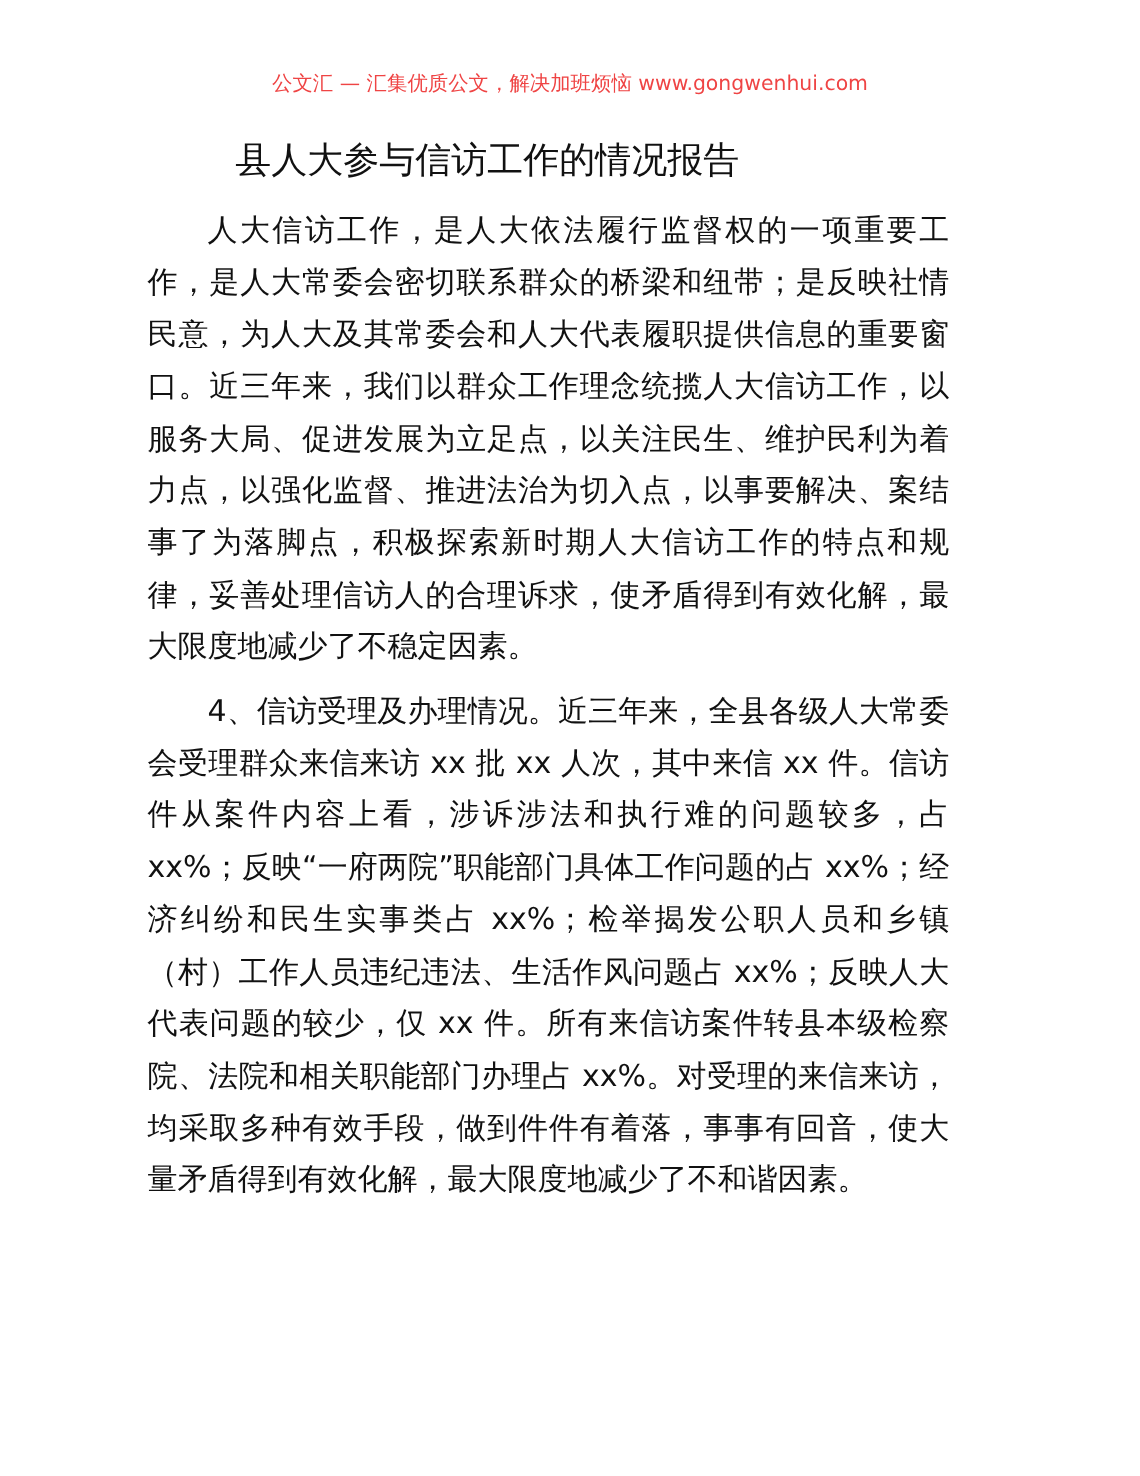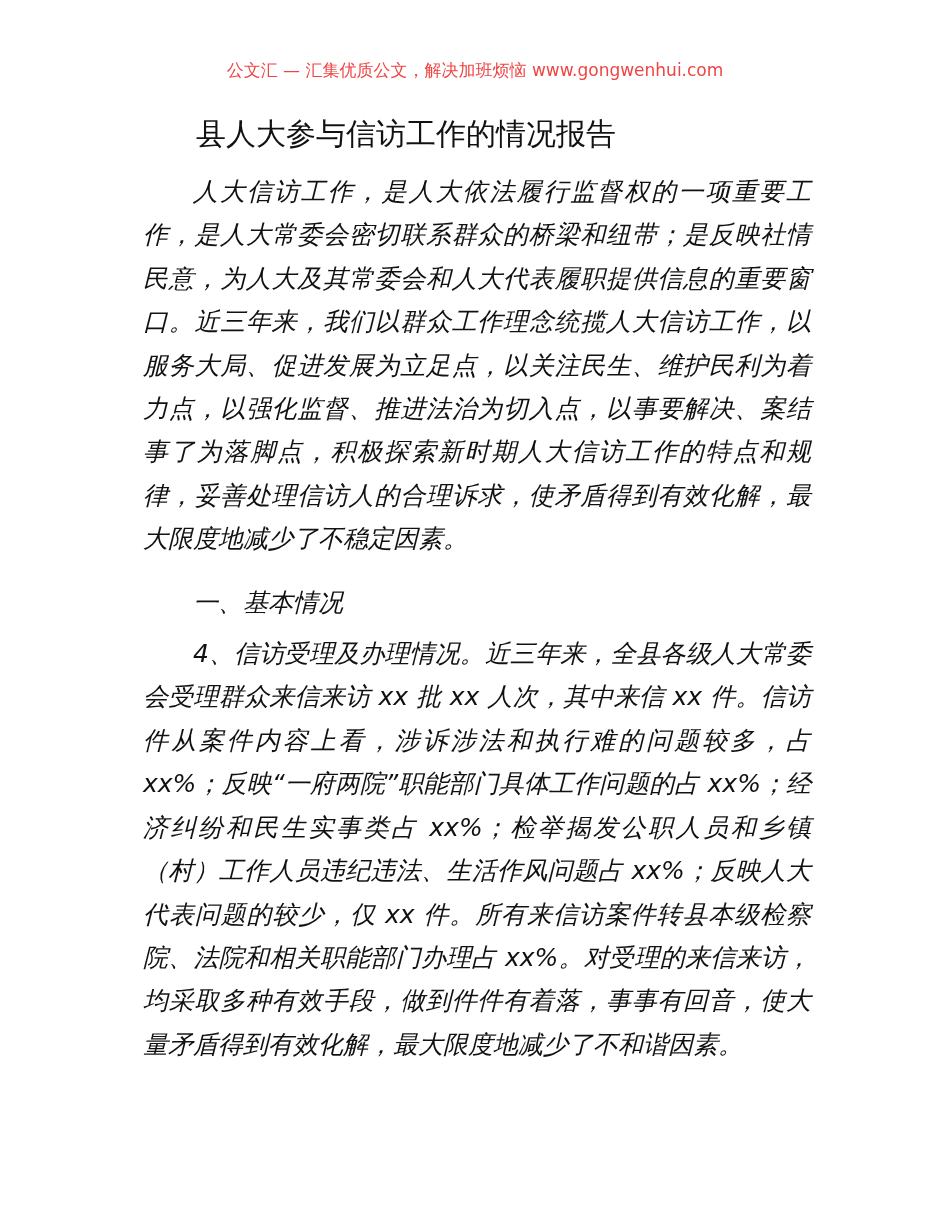--- a/index.html
+++ b/index.html
@@ -2,34 +2,33 @@
 <html><head>
   <meta charset="utf-8">
   <style>
     html, body { margin: 0; padding: 0; background: #ffffff; }
     body { width: 950px; height: 1230px; position: relative; overflow: hidden;
            font-family: "DejaVu Sans", "Liberation Sans", sans-serif; color: #111111; }
     .header { position: absolute; top: 58px; left: 0; width: 950px; text-align: center;
               font-size: 17px; line-height: 24px; color: #ef4444; letter-spacing: 0px; }
     .title { position: absolute; top: 112px; left: 0; width: 812px; text-align: center;
              font-size: 30px; line-height: 44px; color: #111111; }
-    .content { position: absolute; top: 170px; left: 143px; width: 668px; font-style: italic; }
+    .content { position: absolute; top: 170px; left: 123px; width: 668px; }
     .para { margin: 0; font-size: 25px; line-height: 43.4px; text-align: justify;
             text-align-last: left; }
     .indent { text-indent: 50px; }
     .heading { margin: 10px 0 8px 0; font-size: 25px; line-height: 43.4px; text-indent: 50px; }
     .gap { height: 10px; }
   </style>
 </head>
 <body>
 
 <div class="header">
   <span>公文汇 — 汇集优质公文，解决加班烦恼 www.gongwenhui.com</span>
 </div>
 
 <div class="title">县人大参与信访工作的情况报告</div>
 
 <div class="content">
   <p class="para indent">人大信访工作，是人大依法履行监督权的一项重要工作，是人大常委会密切联系群众的桥梁和纽带；是反映社情民意，为人大及其常委会和人大代表履职提供信息的重要窗口。近三年来，我们以群众工作理念统揽人大信访工作，以服务大局、促进发展为立足点，以关注民生、维护民利为着力点，以强化监督、推进法治为切入点，以事要解决、案结事了为落脚点，积极探索新时期人大信访工作的特点和规律，妥善处理信访人的合理诉求，使矛盾得到有效化解，最大限度地减少了不稳定因素。</p>
   <div class="gap"></div>
-  <p class="heading">一、基本情况</p>
   <p class="para indent">4、信访受理及办理情况。近三年来，全县各级人大常委会受理群众来信来访 xx 批 xx 人次，其中来信 xx 件。信访件从案件内容上看，涉诉涉法和执行难的问题较多，占 xx%；反映“一府两院”职能部门具体工作问题的占 xx%；经济纠纷和民生实事类占 xx%；检举揭发公职人员和乡镇（村）工作人员违纪违法、生活作风问题占 xx%；反映人大代表问题的较少，仅 xx 件。所有来信访案件转县本级检察院、法院和相关职能部门办理占 xx%。对受理的来信来访，均采取多种有效手段，做到件件有着落，事事有回音，使大量矛盾得到有效化解，最大限度地减少了不和谐因素。</p>
 </div>
 
 </body></html>

